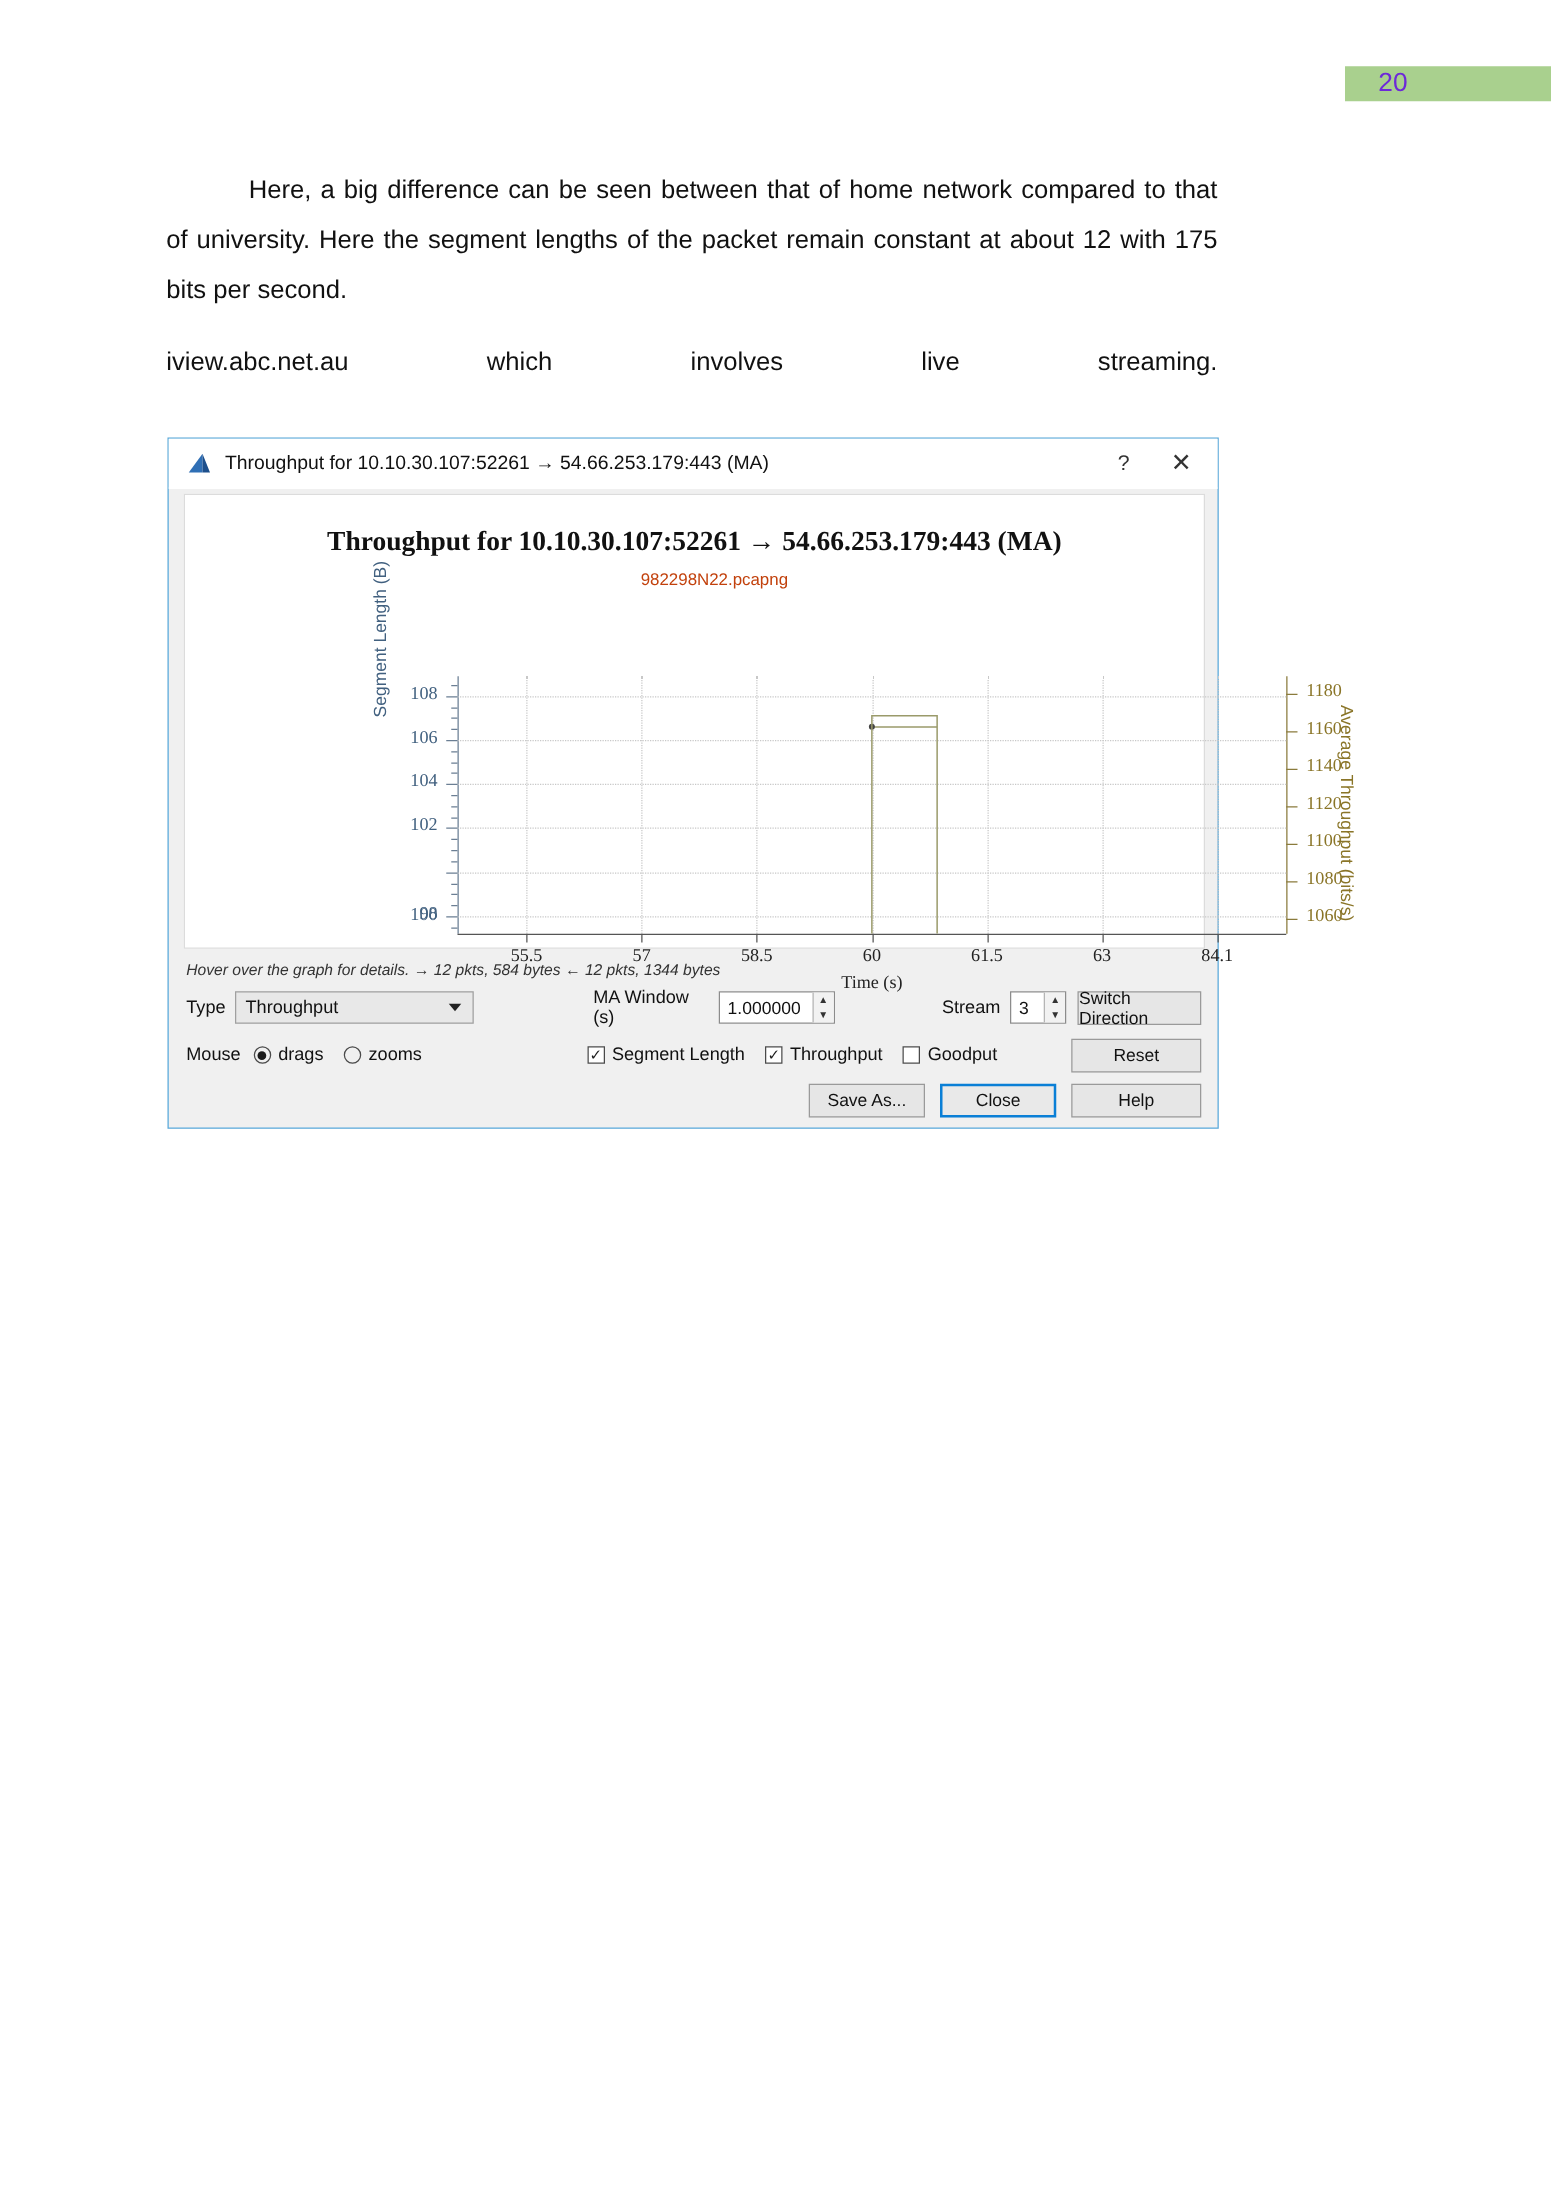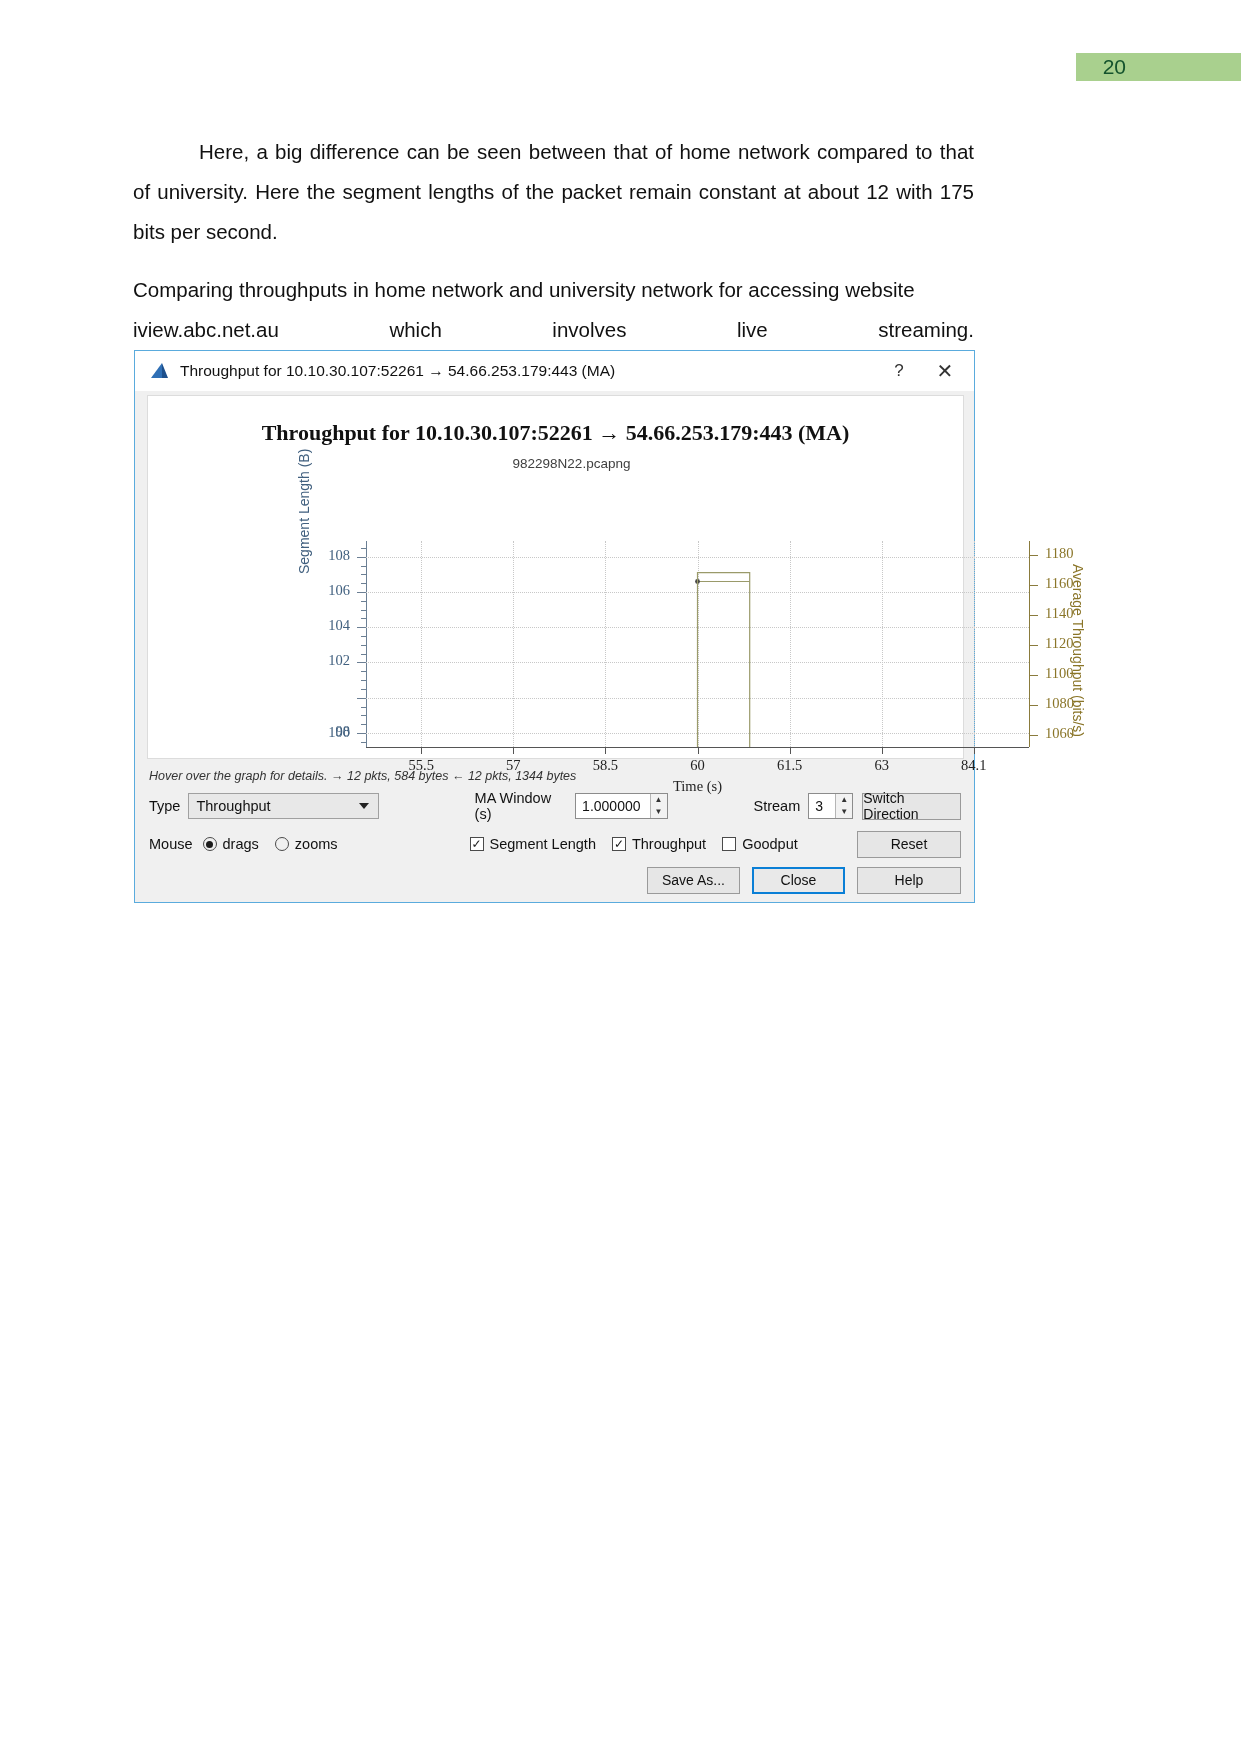--- a/index.html
+++ b/index.html
@@ -22,21 +22,21 @@
     font-size:20.5px; letter-spacing:0.2px; color:#1a1a1a;
     white-space:nowrap;
   }
   .page-num-box {
     position:absolute; right:0; top:53px;
     width:165px; height:28px;
     background:#a9d08e;
   }
   .page-num {
     position:absolute; right:115px; top:55px;
-    font-size:21px; color:#14532d;
+    font-size:21px; color:#6d28d9;
   }
 
   
   .para {
     position:absolute; left:133px; width:841px;
     font-size:20.5px; line-height:40px; color:#111;
     text-align:justify;
   }
   .para.p1 { top:132px; }
   .para.p1 .indent { display:inline-block; width:66px; }
@@ -77,21 +77,21 @@
     width:817px; height:364px;
     background:#ffffff; border:1px solid #dcdcdc;
   }
   .chart-title {
     position:absolute; top:24px; left:0; width:100%;
     text-align:center; font-size:22px; font-weight:bold;
     color:#111; font-family:"Liberation Serif", serif;
   }
   .chart-sub {
     position:absolute; top:60px; left:0; width:100%;
-    text-align:center; font-size:13.5px; color:#404040;padding-left:32px;
+    text-align:center; font-size:13.5px; color:#c2410c;padding-left:32px;
   }
 
   
   .plot-area {
     position:absolute;
     left:218px; top:145px; width:663px; height:206px;
   }
   .gridline-h {
     position:absolute; left:0; width:100%; height:0;
     border-top:1px dotted #c8c8c8;
@@ -224,21 +224,20 @@
   <div class="page-num">20</div>
 </div>
 
 <div class="para p1">
   <span class="indent"></span><span>Here, a big difference can be seen between that of home network compared to that</span>
   <span>of university. Here the segment lengths of the packet remain constant at about 12 with 175</span>
   <span>bits per second.</span>
 </div>
 
 <div class="para p2">
-  <div>Comparing  throughputs  in  home  network  and  university  network  for  accessing  website</div>
   <div class="justline">
     <span>iview.abc.net.au</span>
     <span>which</span>
     <span>involves</span>
     <span>live</span>
     <span>streaming.</span>
   </div>
 </div>
 
 <div class="dialog">

